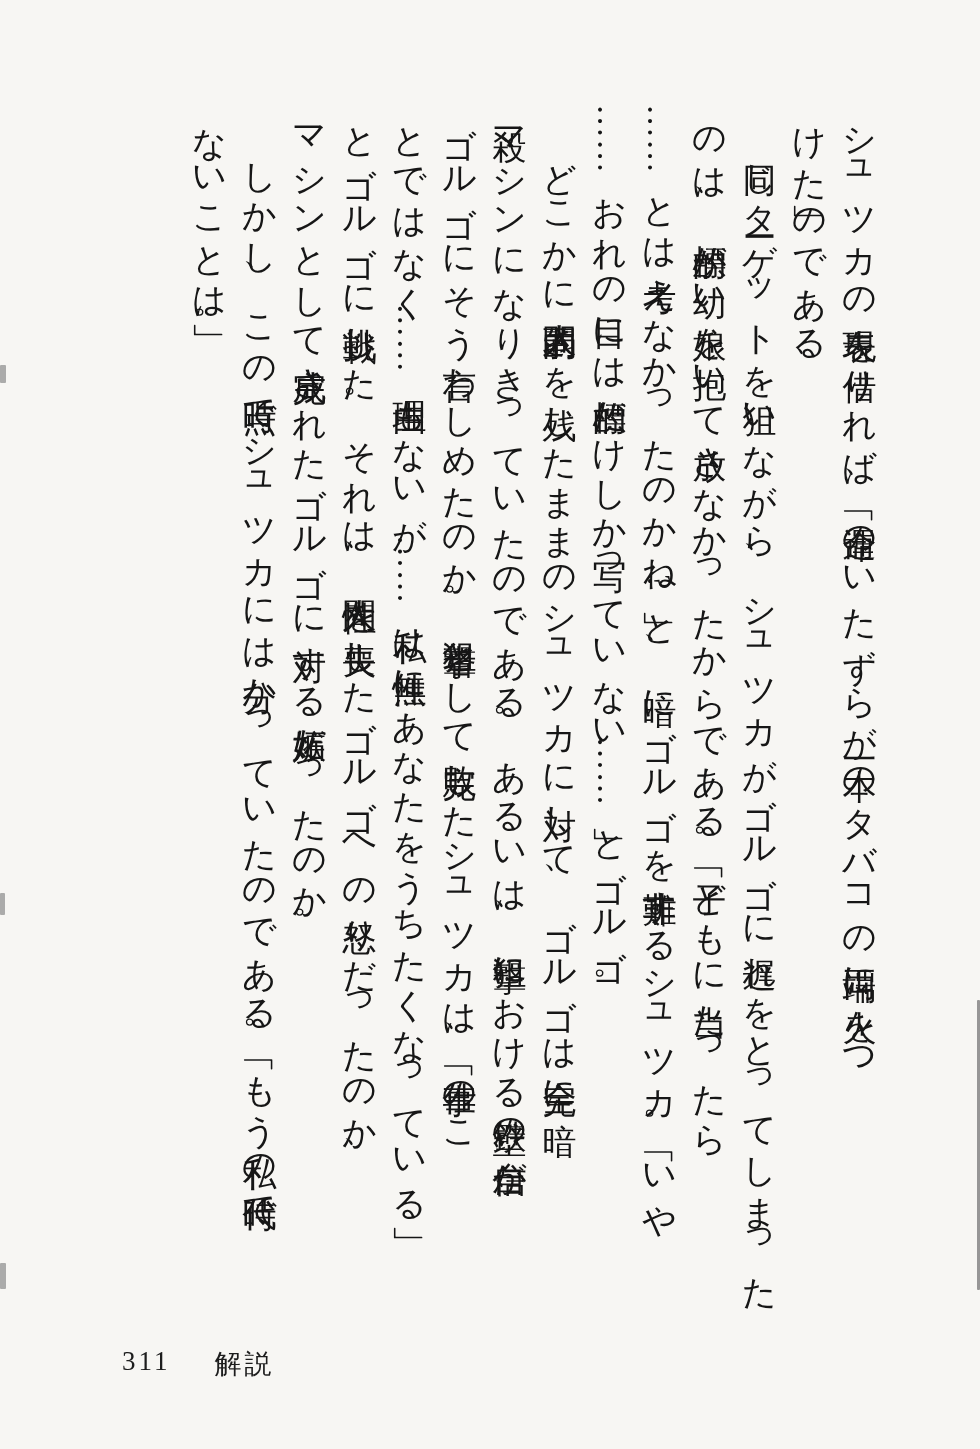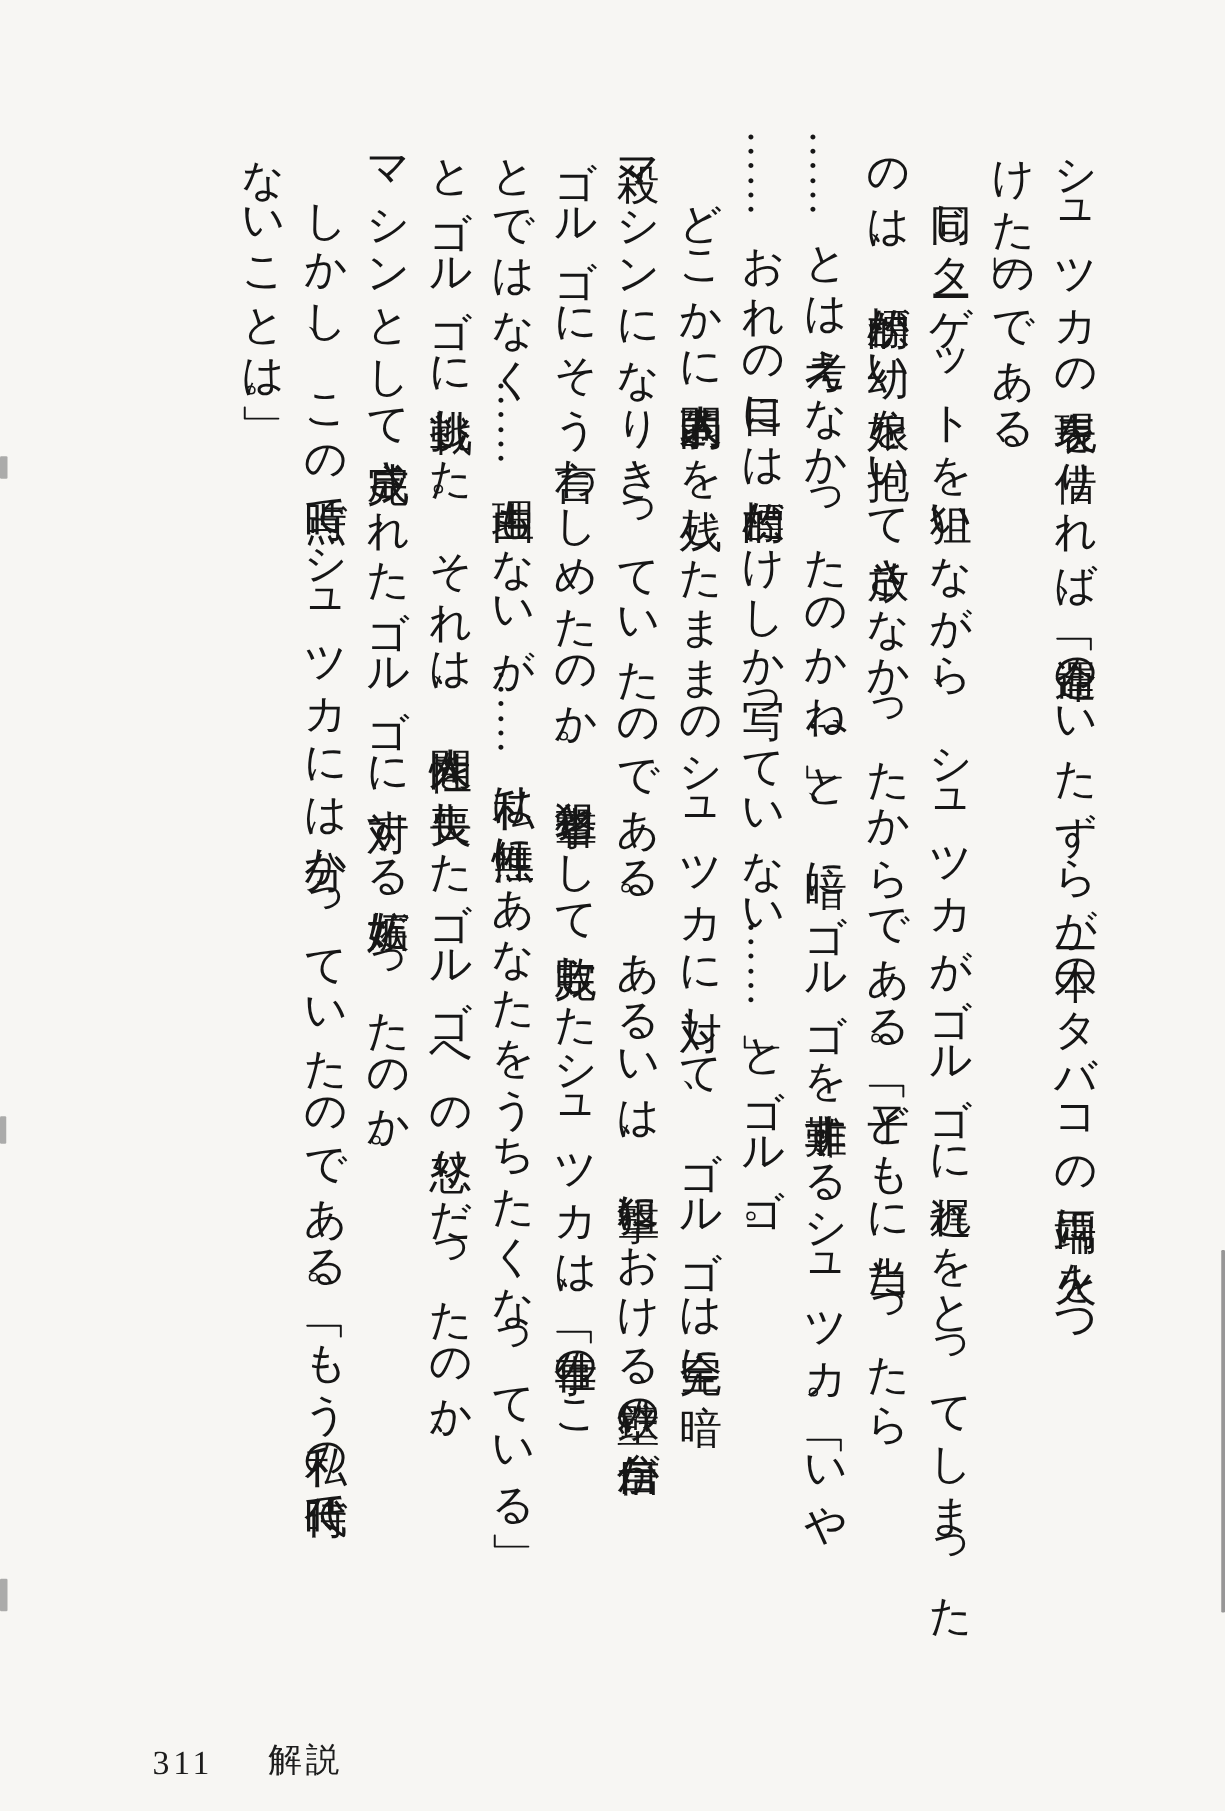--- a/index.html
+++ b/index.html
@@ -34,27 +34,27 @@
     letter-spacing: 1px;
     color: #161616;
     white-space: nowrap;
   }
   .tcol.indent {
     padding-top: 35px;
   }
   .footer {
     position: absolute;
     left: 122px;
-    top: 1390px;
+    top: 1346px;
     font-size: 27px;
     letter-spacing: 3px;
     color: #1d1d1d;
     display: flex;
     gap: 44px;
-    align-items: flex-end;
+    align-items: flex-start;
   }
   .artifact {
     position: absolute;
     background: #6e6e6e;
     opacity: 0.55;
     border-radius: 1px;
   }
   .artifact.a1 { left: 0; top: 365px; width: 6px; height: 18px; }
   .artifact.a2 { left: 0; top: 893px; width: 5px; height: 22px; }
   .artifact.a3 { left: 0; top: 1263px; width: 6px; height: 26px; }

